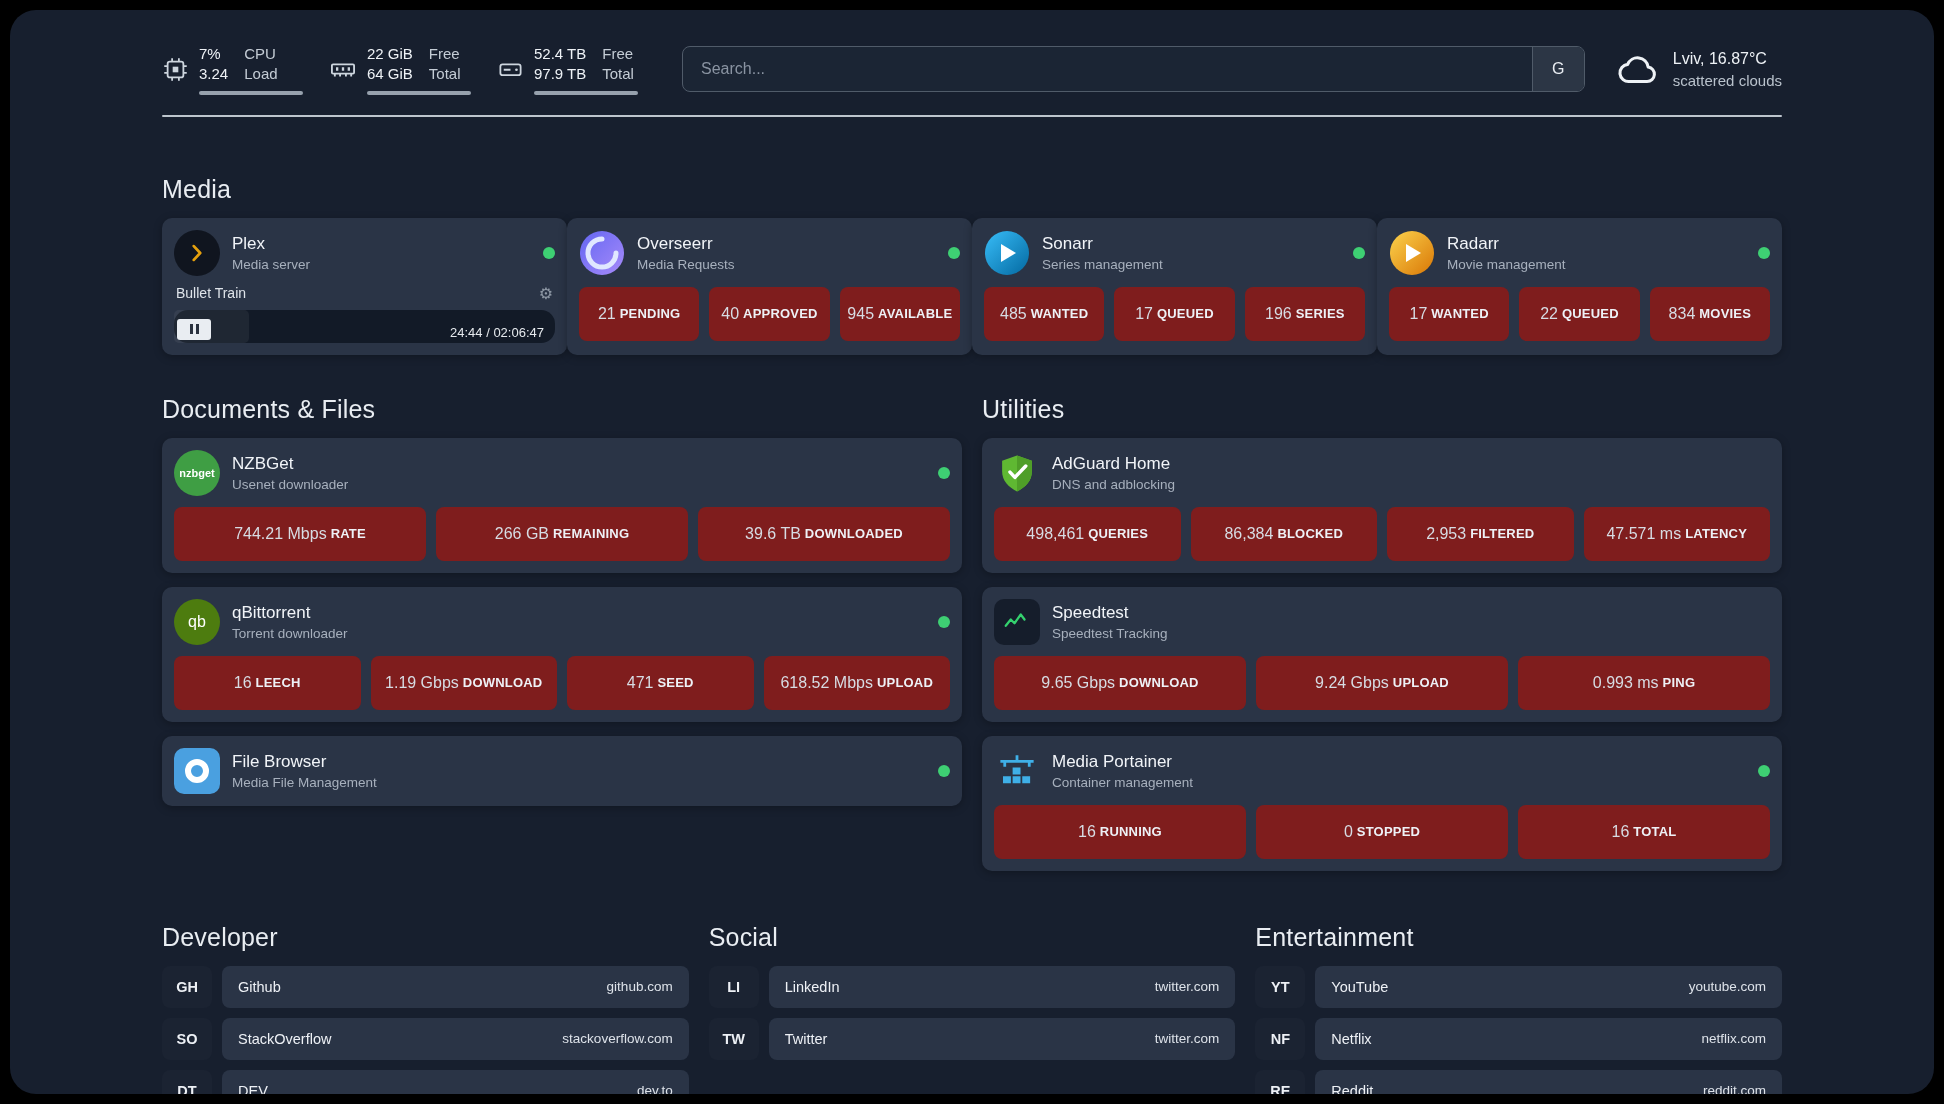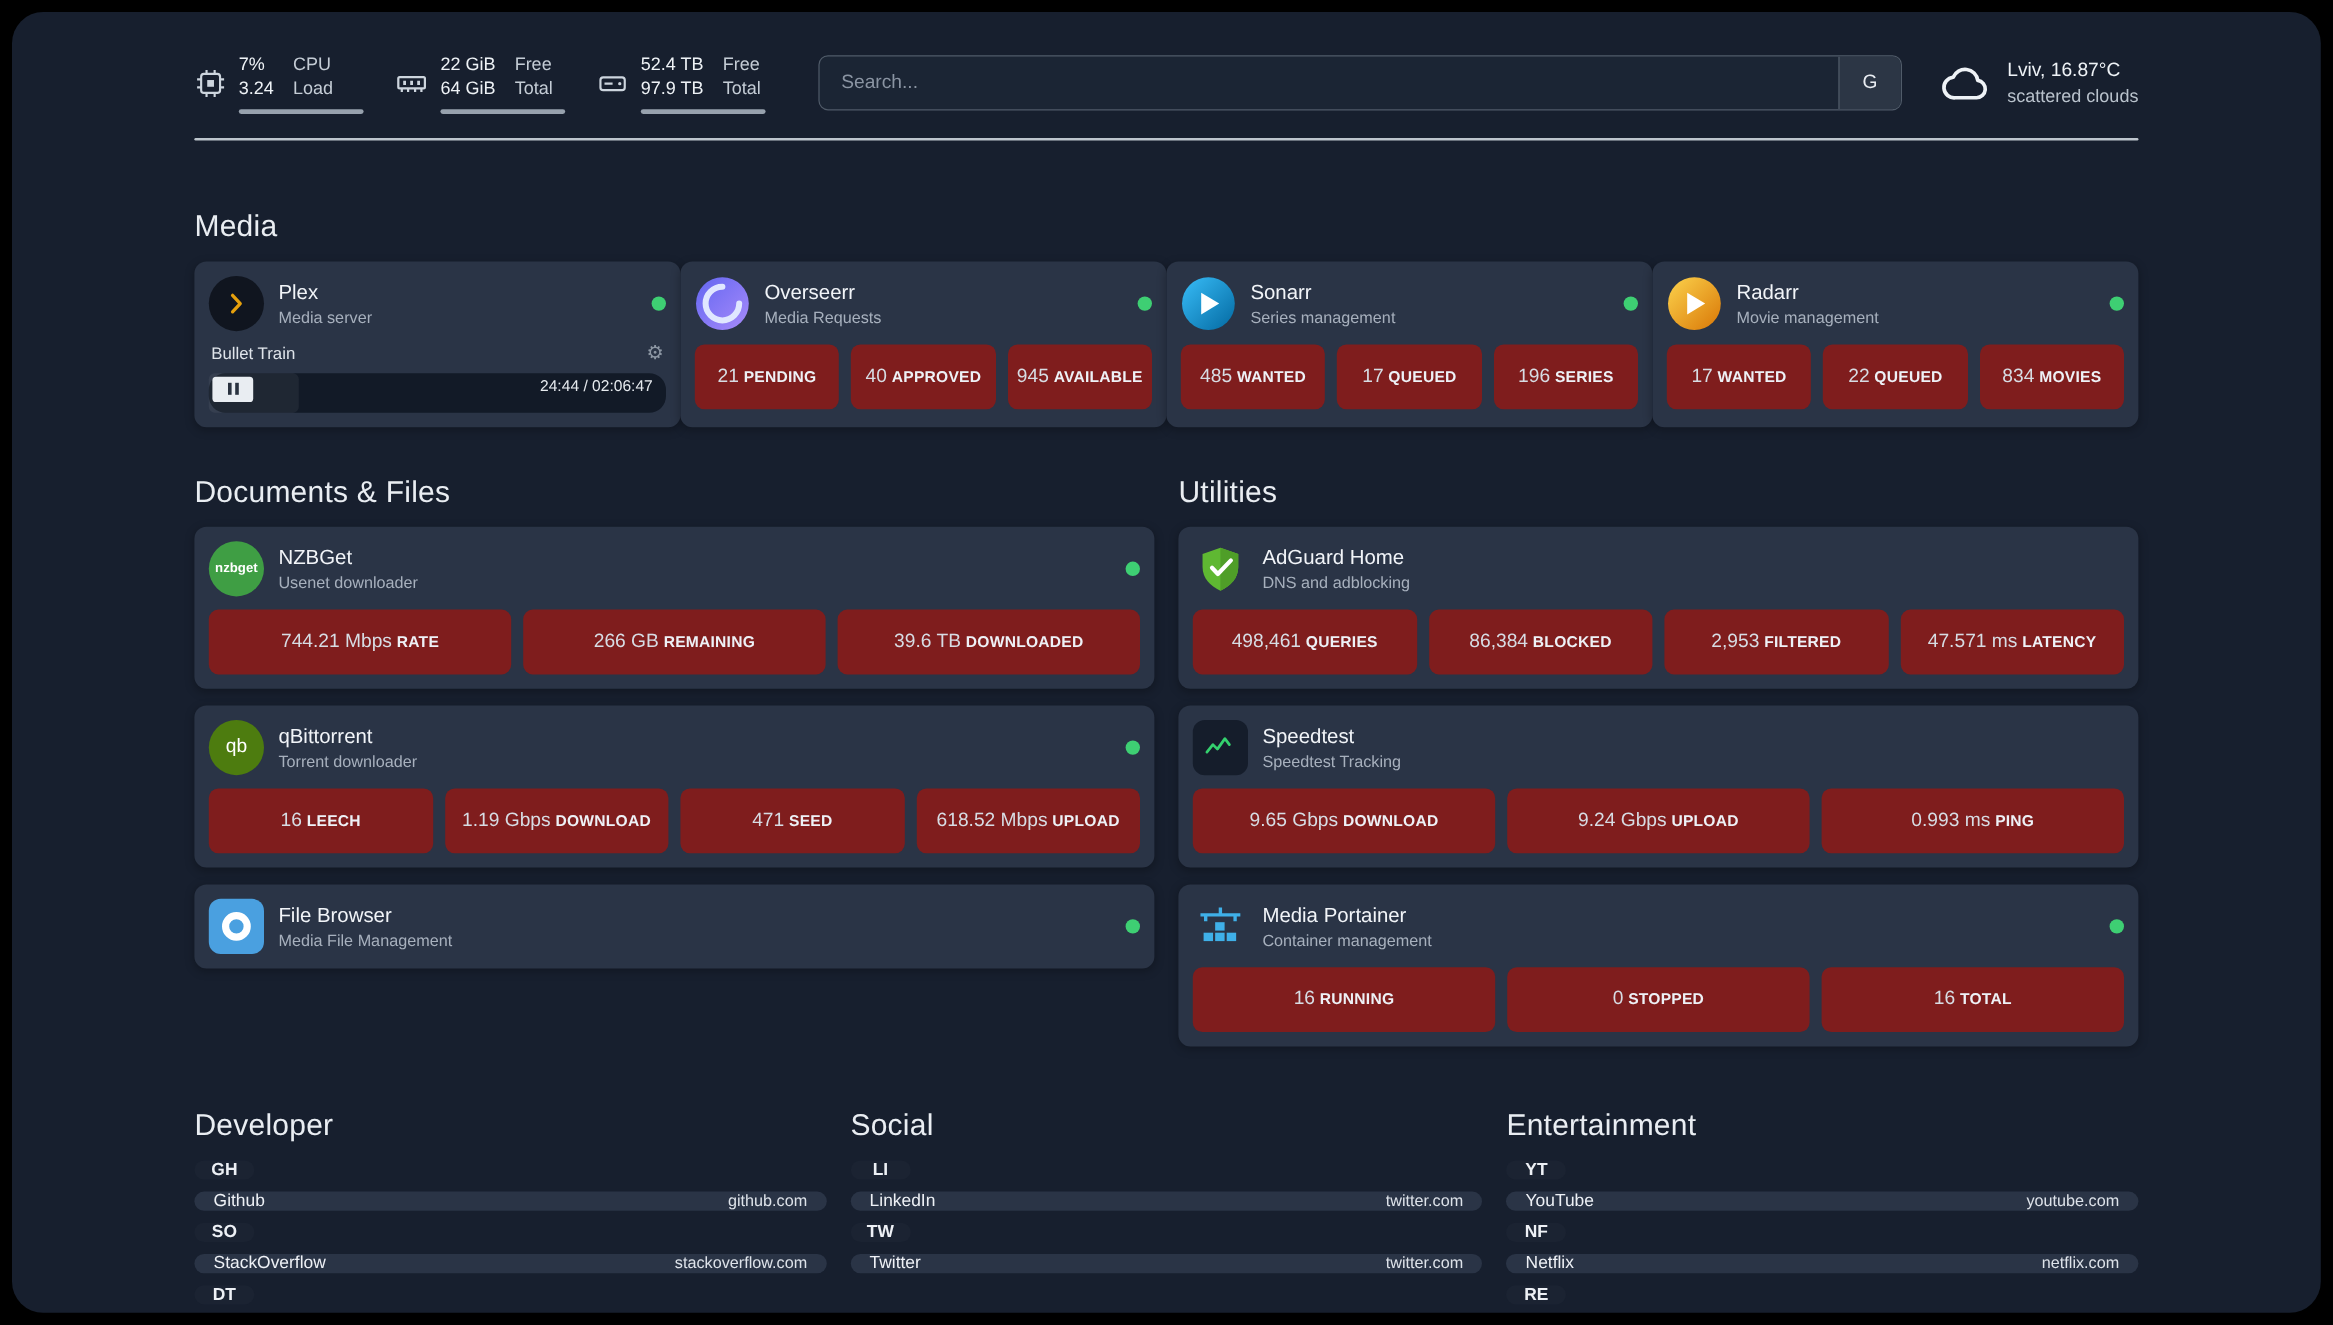--- a/index.html
+++ b/index.html
@@ -54,39 +54,39 @@
     align-items:center;justify-content:center;gap:4px;}
   .stat-value{font-size:16px;color:#d7dce3;}
   .stat-label{font-size:13px;font-weight:700;color:#eef1f6;letter-spacing:.2px;}
 
   
   .player{margin-top:8px;}
   .player-top{display:flex;align-items:center;justify-content:space-between;padding:0 2px;}
   .player-title{font-size:14px;color:#dfe4ea;}
   .gear{color:#8d97a4;font-size:16px;cursor:pointer;}
   .player-bar{margin-top:7px;height:27px;background:#121a27;border-radius:14px;display:flex;
-    align-items:flex-start;padding:3px;position:relative;}
+    align-items:flex-end;padding:3px;position:relative;}
   .bar-fill{position:absolute;left:0;top:0;bottom:0;width:19.6%;background:rgba(255,255,255,.06);
     border-radius:5px;}
   .pause-chip{width:34px;height:21px;background:#e9edf2;border-radius:3px;display:flex;
     align-items:center;justify-content:center;gap:3px;z-index:1;cursor:pointer;border:none;}
   .pause-chip i{display:block;width:3px;height:10px;background:#2a3240;}
   .player-time{margin-left:auto;font-size:13px;color:#e6eaee;padding-right:8px;z-index:1;}
 
   
   .plex-bg{background:#10151f;}
   .nzb-bg{background:#3f9e44;color:#fff;font-size:11px;font-weight:700;}
   .qb-bg{background:#4d7c0f;color:#fff;font-size:16px;font-weight:400;}
   .fb-bg{background:#4aa0e0;}
   .fb-ring{width:24px;height:24px;border:6px solid #fff;border-radius:50%;box-sizing:border-box;}
   .st-bg{background:#151d2b;}
 
   
   .bookmarks{display:grid;grid-template-columns:repeat(3,1fr);gap:20px;margin-top:36px;}
-  .bm-row{display:flex;align-items:stretch;gap:10px;margin-bottom:10px;height:42px;cursor:pointer;flex-direction:column;}
+  .bm-row{display:flex;align-items:stretch;gap:10px;margin-bottom:10px;height:42px;cursor:pointer;}
   .bm-abbr{width:50px;background:#1b2332;border-radius:8px;color:#edf0f5;font-size:14.5px;
     font-weight:600;display:flex;align-items:center;justify-content:center;flex:0 0 auto;}
   .bm-pill{flex:1;background:#2a3446;border-radius:8px;display:flex;align-items:center;
     justify-content:space-between;padding:0 16px;}
   .bm-name{font-size:14.5px;color:#eef1f6;}
   .bm-url{font-size:13.5px;color:#dde2e9;}
 </style>
 </head>
 <body>
 

